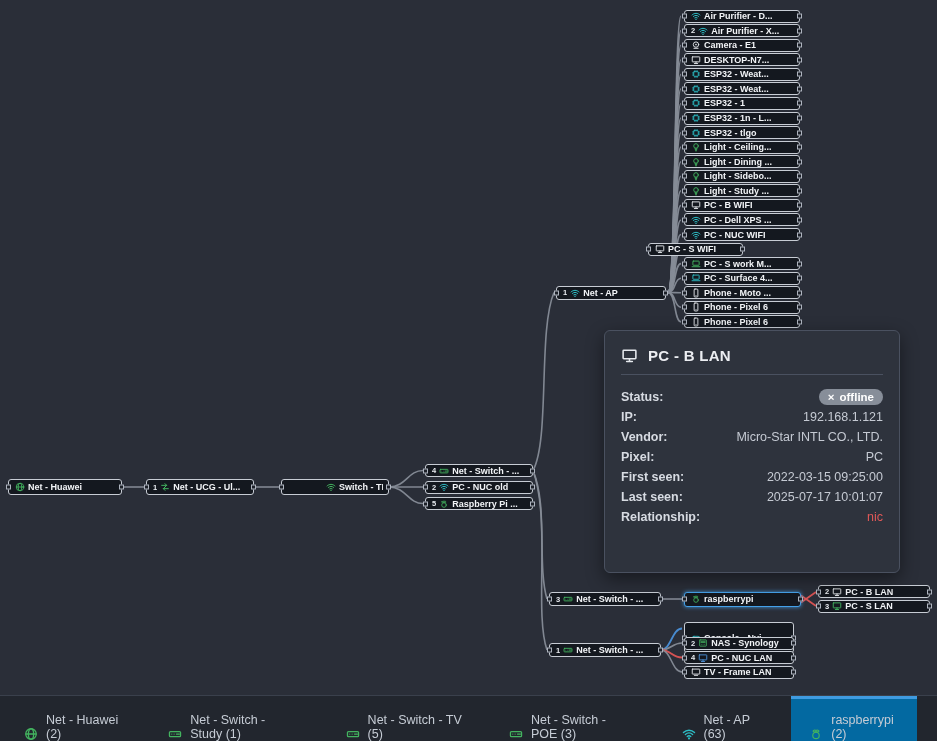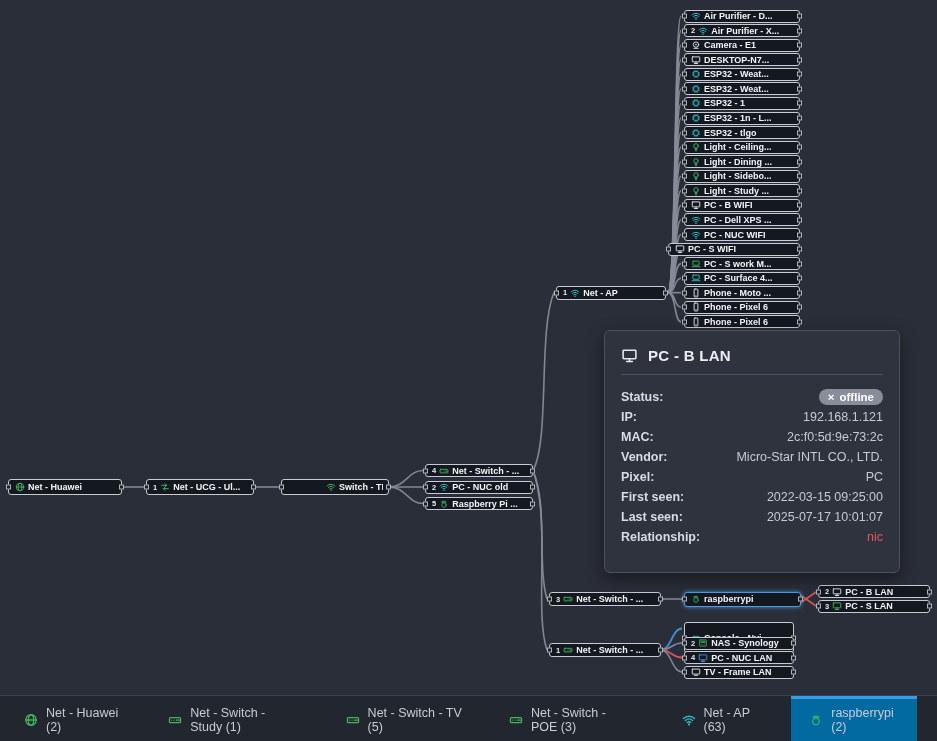--- a/index.html
+++ b/index.html
@@ -28,21 +28,21 @@
   .tt-title{font-size:15px;font-weight:bold;color:#eceef2;letter-spacing:.3px}
   .tt-divider{height:1px;background:#4a5160;margin:0 0 12px}
   .tt-row{display:flex;justify-content:space-between;align-items:center;height:20px;font-size:12.5px}
   .tt-label{font-weight:bold;color:#d7dbe2}
   .tt-value{color:#c5cad3}
   .tt-value.red{color:#e05858}
   .status-badge{display:inline-flex;align-items:center;gap:5px;background:#878e99;
                 color:#fff;border-radius:10px;padding:2px 9px;font-size:11.5px;font-weight:bold}
   .tabbar{position:absolute;left:0;right:0;bottom:0;height:46px;background:#22262e;
           border-top:1px solid #3a404c;display:flex;align-items:stretch;z-index:6;padding-left:6px}
-  .tab{display:flex;align-items:center;gap:8px;padding:0 18px;color:#c6ccd5;
+  .tab{display:flex;align-items:flex-end;gap:8px;padding:0 18px;color:#c6ccd5;
        font-size:12.5px;cursor:pointer;border-top:3px solid transparent;margin-right:10px}
   .tab .nicon{width:14px;height:14px}
   .tab.selected{background:#0369a1;border-top-color:#3f9be0;margin-right:20px}
 </style>
 </head>
 <body>
 
 <svg width="0" height="0" style="position:absolute" aria-hidden="true">
   <defs>
     <symbol id="i-globe" viewBox="0 0 24 24" fill="none" stroke="currentColor" stroke-width="2.2" stroke-linecap="round" stroke-linejoin="round">
@@ -278,21 +278,21 @@
       <span class="port port-r"></span>
     </div>
     <div class="node" style="left: 684px; top: 228px; width: 116px; height: 13px;">
       <span class="port port-l"></span>
       <svg class="nicon teal">
         <use href="#i-wifi"></use>
       </svg>
       <span class="nlabel">PC - NUC WIFI</span>
       <span class="port port-r"></span>
     </div>
-    <div class="node" style="left: 668px; top: 242.56px; width: 132px; height: 13px;">
+    <div class="node" style="left: 648px; top: 242.56px; width: 95px; height: 13px;">
       <span class="port port-l"></span>
       <svg class="nicon white">
         <use href="#i-pc"></use>
       </svg>
       <span class="nlabel">PC - S WIFI</span>
       <span class="port port-r"></span>
     </div>
     <div class="node" style="left: 684px; top: 257.12px; width: 116px; height: 13px;">
       <span class="port port-l"></span>
       <svg class="nicon green">
@@ -486,24 +486,20 @@
     <div class="tt-row">
       <span class="tt-label">Status:</span>
       <span class="status-badge">
           <span>×</span>
           <span>offline</span>
         </span>
     </div>
     <div class="tt-row">
       <span class="tt-label">IP:</span>
       <span class="tt-value">192.168.1.121</span>
-    </div>
-    <div class="tt-row">
-      <span class="tt-label">MAC:</span>
-      <span class="tt-value">2c:f0:5d:9e:73:2c</span>
     </div>
     <div class="tt-row">
       <span class="tt-label">Vendor:</span>
       <span class="tt-value">Micro-Star INTL CO., LTD.</span>
     </div>
     <div class="tt-row">
       <span class="tt-label">Pixel:</span>
       <span class="tt-value">PC</span>
     </div>
     <div class="tt-row">

